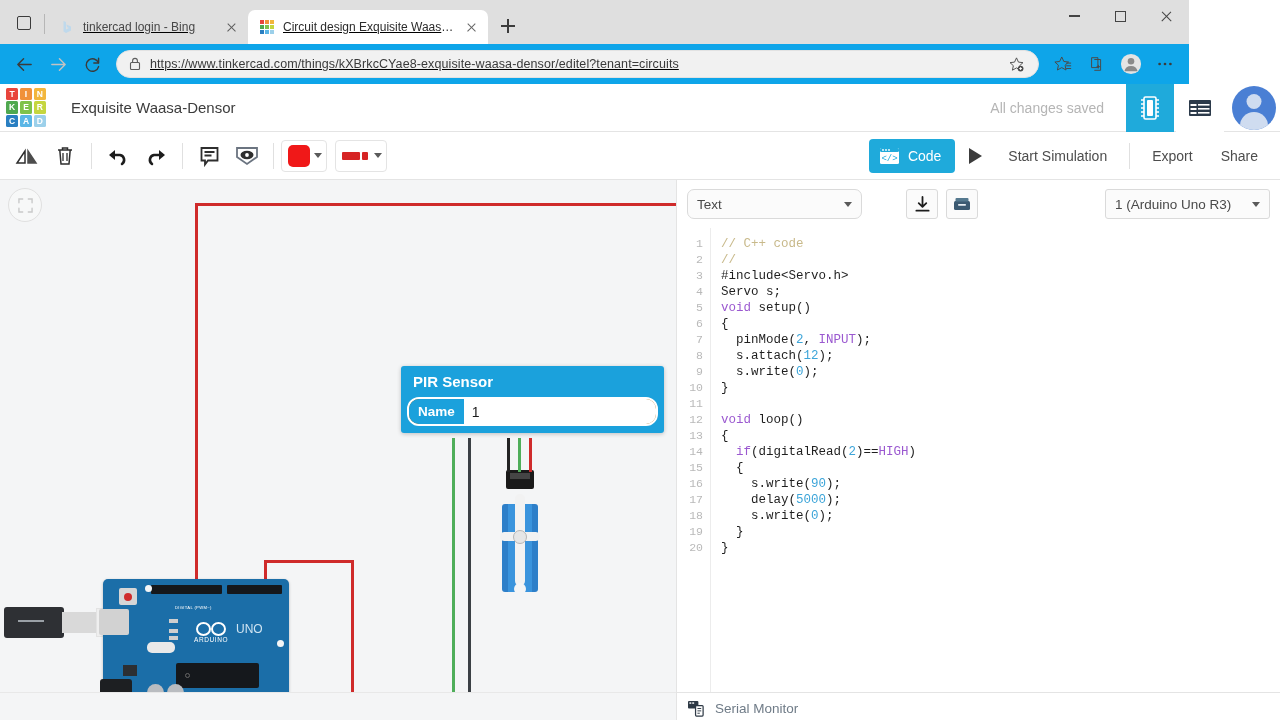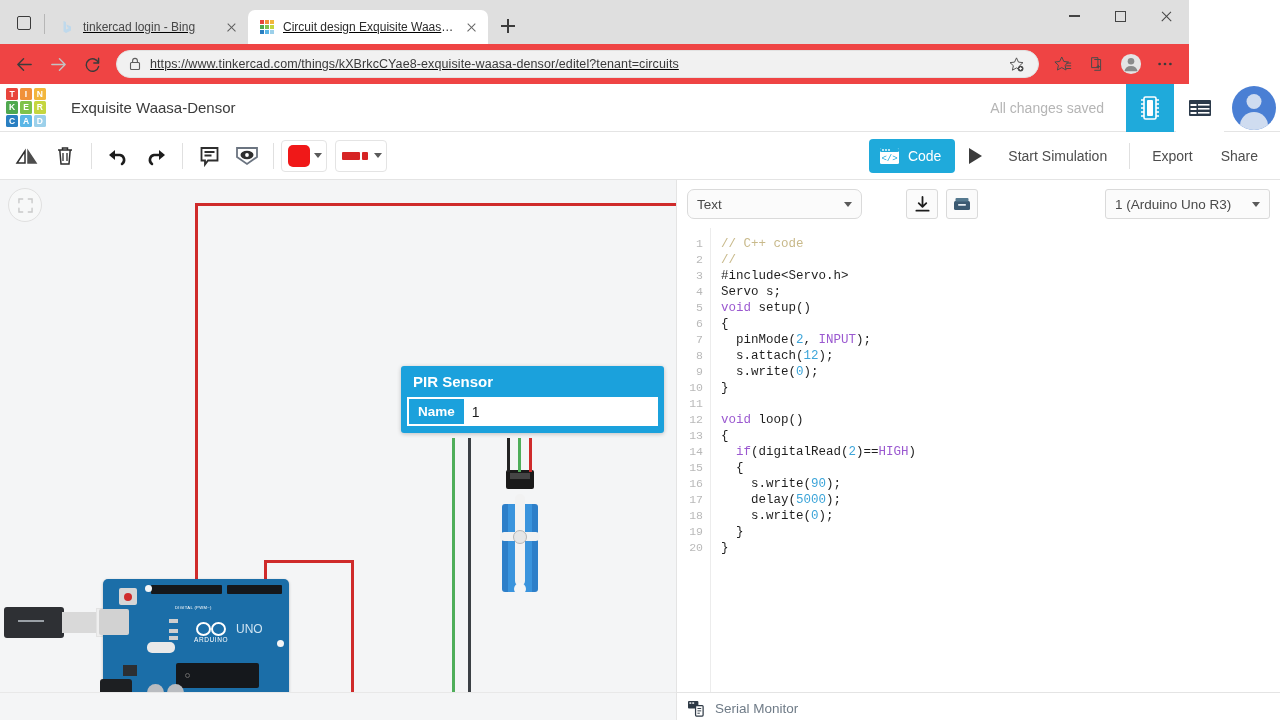--- a/index.html
+++ b/index.html
@@ -67,21 +67,21 @@
   .wc-max { width: 11px; height: 11px; border: 1.4px solid #444; }
   .wc-close { width: 13px; height: 13px; position: relative; }
   .wc-close::before, .wc-close::after {
     content: ""; position: absolute; left: 0; top: 6px;
     width: 13px; height: 1.4px; background: #444;
   }
   .wc-close::before { transform: rotate(45deg); }
   .wc-close::after { transform: rotate(-45deg); }
 
   .navbar {
-    height: 40px; background: #ef4444; display: flex;
+    height: 40px; background: #0ea5e9; display: flex;
     align-items: center; padding: 0 8px; gap: 2px;
   }
   .navbtn {
     width: 32px; height: 32px; display: flex; align-items: center;
     justify-content: center; border-radius: 4px; flex: 0 0 32px;
   }
   .urlbar {
     flex: 1; height: 28px; background: #f1f1f1; border-radius: 14px;
     display: flex; align-items: center; padding: 0 6px 0 12px;
     margin: 0 6px; border: 1px solid #e2e2e2;
@@ -192,21 +192,21 @@
   .pir-dialog {
     position: absolute; left: 401px; top: 186px; width: 263px;
     background: #1ba1dc; border-radius: 3px; z-index: 40;
     box-shadow: 0 1px 4px rgba(0,0,0,.22);
   }
   .pir-header {
     padding: 7px 0 7px 12px; color: #fff; font-size: 15px; font-weight: 700;
   }
   .pir-row {
     display: flex; align-items: stretch; margin: 0 6px 7px 6px;
-    border: 2px solid #ffffff; border-radius: 0; overflow: hidden;
+    border: 2px solid #ffffff; border-radius: 12px; overflow: hidden;
     background: #a16207;
   }
   .pir-label {
     background: #1ba1dc; color: #fff; font-size: 13.5px; font-weight: 700;
     padding: 5px 9px; display: flex; align-items: center;
   }
   .pir-input {
     flex: 1; border: none; outline: none; font-size: 14px; color: #1b1b1b;
     padding: 4px 8px; font-family: "Liberation Sans", sans-serif;
     background: #fff;

